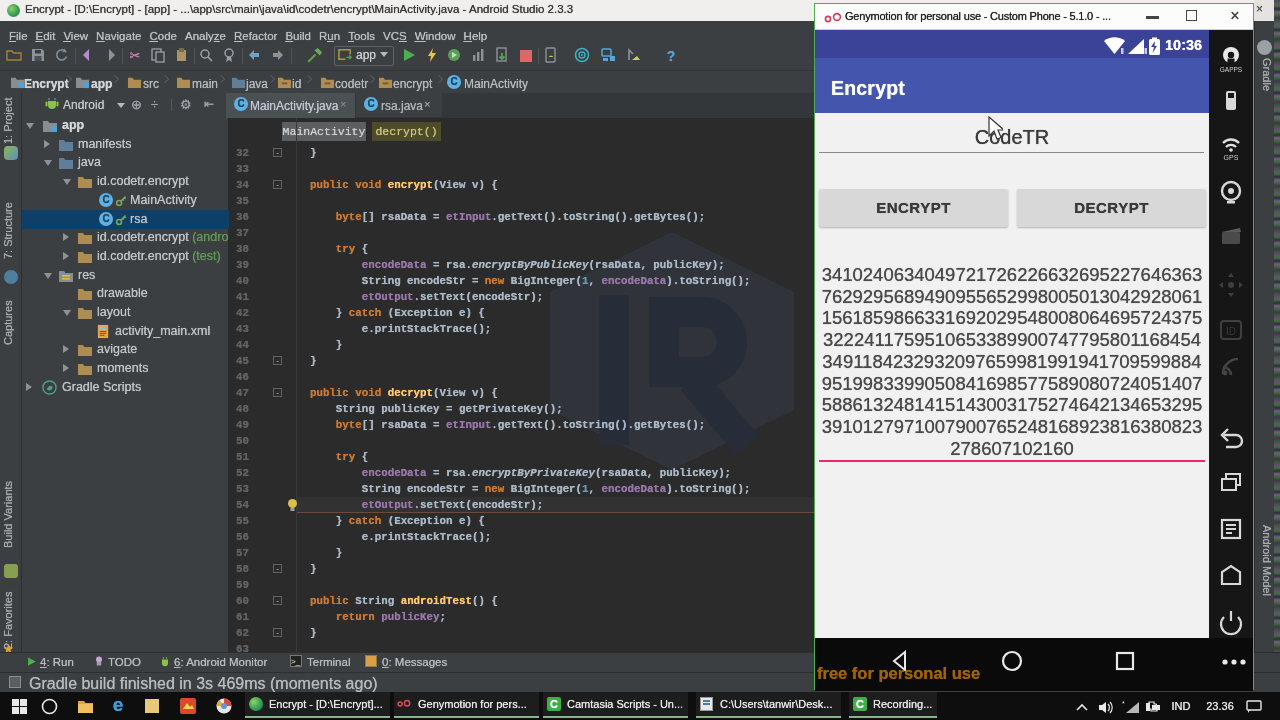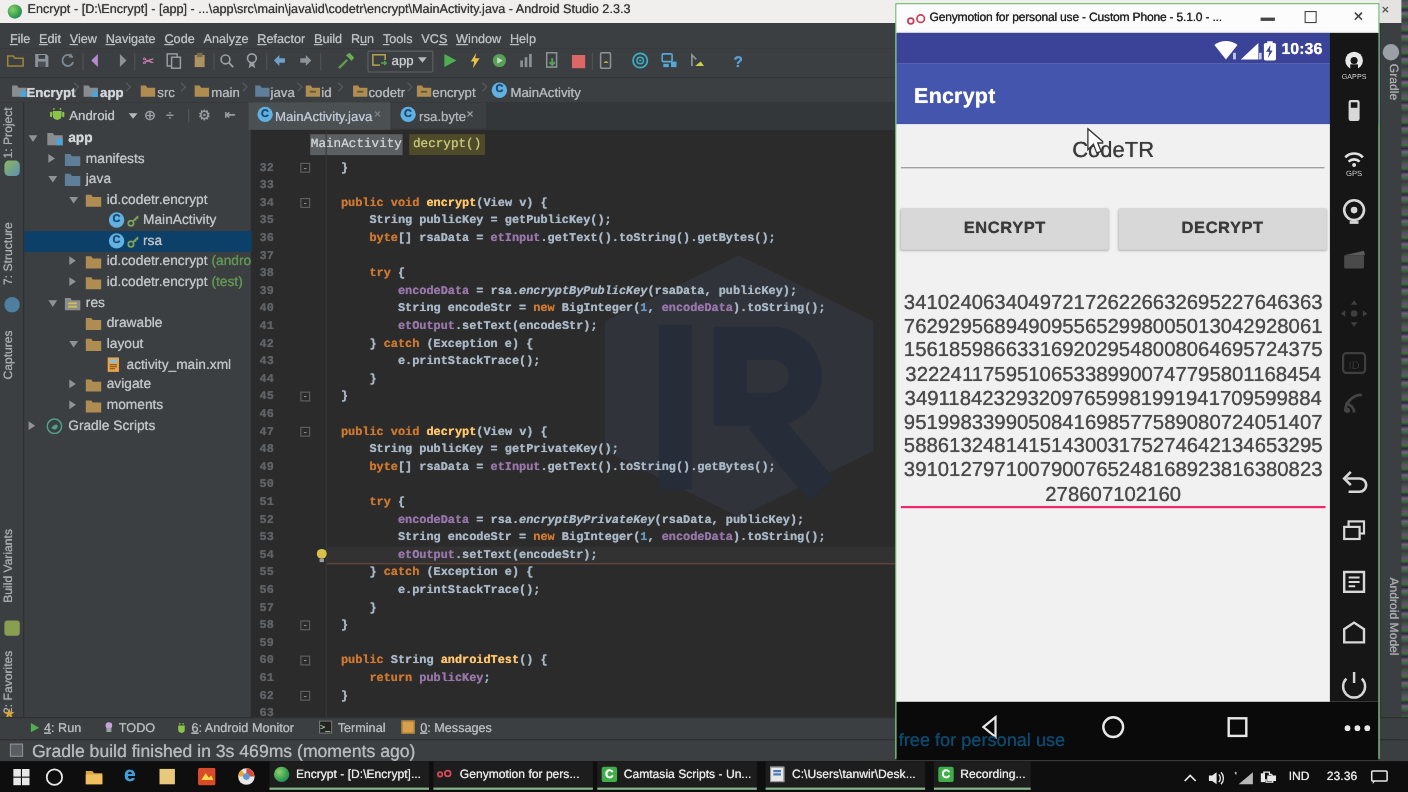--- a/index.html
+++ b/index.html
@@ -381,42 +381,41 @@
       </div>
       <div class="abs" style="left:40px;top:287px;font-size:12.5px;font-weight:normal;color:#bfc3c7;white-space:nowrap">Gradle Scripts</div>
     </div>
 <div class="abs" style="left:229px;top:93px;width:1025px;height:25px;background:#3c3f41;border-bottom:1px solid #323537"></div>
     <div class="abs" style="left:442px;top:93px;width:812px;height:25px;background:#34373a"></div>
 <div class="abs" style="left:226px;top:93px;width:130px;height:25px;background:#4b5053;border-right:1px solid #333639"></div>
 <div class="abs" style="left:234px;top:97px;width:14px;height:14px;border-radius:50%;background:#61b1e2;color:#1b4b72;font-weight:bold;font-size:10px;line-height:14px;text-align:center">C</div>
 <div class="abs" style="left:250px;top:99px;font-size:12px;color:#bcc6d2">MainActivity.java</div>
 <div class="abs" style="left:340px;top:98px;font-size:11px;color:#7d8185">×</div>
 <div class="abs" style="left:364px;top:97px;width:14px;height:14px;border-radius:50%;background:#61b1e2;color:#1b4b72;font-weight:bold;font-size:10px;line-height:14px;text-align:center">C</div>
-<div class="abs" style="left:381px;top:99px;font-size:12px;color:#aeb4ba">rsa.byte</div>
+<div class="abs" style="left:381px;top:99px;font-size:12px;color:#aeb4ba">rsa.java</div>
 <div class="abs" style="left:424px;top:98px;font-size:11px;color:#9a9ea2">×</div>
 <div class="abs" style="left:282px;top:122px;width:84px;height:19px;background:#5c5f61;color:#ccd0d3;font-family:'Liberation Mono',monospace;font-size:11.5px;line-height:19px;text-align:center">MainActivity</div>
 <div class="abs" style="left:372px;top:122px;width:69px;height:19px;background:#4e4b2a;color:#c9c37a;font-family:'Liberation Mono',monospace;font-size:11.5px;line-height:19px;text-align:center">decrypt()</div>
 <div class="abs" style="left:542px;top:228px">
       <svg width="260" height="245" viewBox="0 0 260 245">
 <path d="M130 4L252 64v118L130 242L8 182V64z" fill="#30343a"></path>
 <g stroke="#262c38" stroke-width="30" fill="none">
 <path d="M72 67v150"></path>
           <path d="M122 84h38a30 30 0 0 1 0 60h-38z"></path>
           <path d="M150 152l55 65"></path>
 </g>
       </svg>
     </div>
 <div class="abs" style="left:297px;top:497px;width:957px;height:16px;background:#323232;border-bottom:1px solid #6e4a3a"></div>
     <div class="ln" style="top:145px">32</div>
     <div class="cl" style="top:145px">    }</div>
     <div class="ln" style="top:161px">33</div>
     <div class="ln" style="top:177px">34</div>
     <div class="cl" style="top:177px">    <span class="kw">public</span> <span class="kw">void</span> <span class="mtd">encrypt</span>(View v) {</div>
     <div class="ln" style="top:193px">35</div>
-    <div class="cl" style="top:193px">        String publicKey = getPublicKey();</div>
     <div class="ln" style="top:209px">36</div>
     <div class="cl" style="top:209px">        <span class="kw">byte</span>[] rsaData = <span class="fld">etInput</span>.getText().toString().getBytes();</div>
     <div class="ln" style="top:225px">37</div>
     <div class="ln" style="top:241px">38</div>
     <div class="cl" style="top:241px">        <span class="kw">try</span> {</div>
     <div class="ln" style="top:257px">39</div>
     <div class="cl" style="top:257px">            <span class="fld">encodeData</span> = rsa.<span class="it">encryptByPublicKey</span>(rsaData, publicKey);</div>
     <div class="ln" style="top:273px">40</div>
     <div class="cl" style="top:273px">            String encodeStr = <span class="kw">new</span> BigInteger(<span class="num">1</span>, <span class="fld">encodeData</span>).toString();</div>
     <div class="ln" style="top:289px">41</div>
@@ -567,21 +566,21 @@
           <rect x="2" y="2" width="16" height="16" fill="none" stroke="#e8e8e8" stroke-width="2.2"></rect>
         </svg>
       </div>
       <div class="abs" style="left:406px;top:654px;width:26px;height:8px;">
         <svg width="26" height="8" viewBox="0 0 26 8">
           <circle cx="4" cy="4" r="2.6" fill="#e8e8e8"></circle>
           <circle cx="13" cy="4" r="2.6" fill="#e8e8e8"></circle>
           <circle cx="22" cy="4" r="2.6" fill="#e8e8e8"></circle>
         </svg>
       </div>
-      <div class="abs" style="left:2px;top:660px;width:220px;height:22px;font-size:16.5px;font-weight:normal;color:#0c4a6e;white-space:nowrap">free for personal use</div>
+      <div class="abs" style="left:2px;top:660px;width:220px;height:22px;font-size:16.5px;font-weight:bold;color:#a16207;white-space:nowrap">free for personal use</div>
       <div class="abs" style="left:394px;top:26px;width:44px;height:608px;background:#161616"></div>
       <div class="abs" style="left:399px;top:40px;width:34px;height:0px;">
         <svg width="34" height="30" viewBox="0 0 34 30">
           <circle cx="17" cy="11" r="8" fill="#e8e8e8"></circle>
           <circle cx="17" cy="11" r="3.2" fill="#161616"></circle>
           <rect x="13.5" y="14.5" width="7" height="5" fill="#161616"></rect>
           <text x="17" y="28" font-size="6.5" fill="#d8d8d8" text-anchor="middle" font-family="Liberation Sans">GAPPS</text>
         </svg>
       </div>
       <div class="abs" style="left:399px;top:84px;width:34px;height:0px;">

